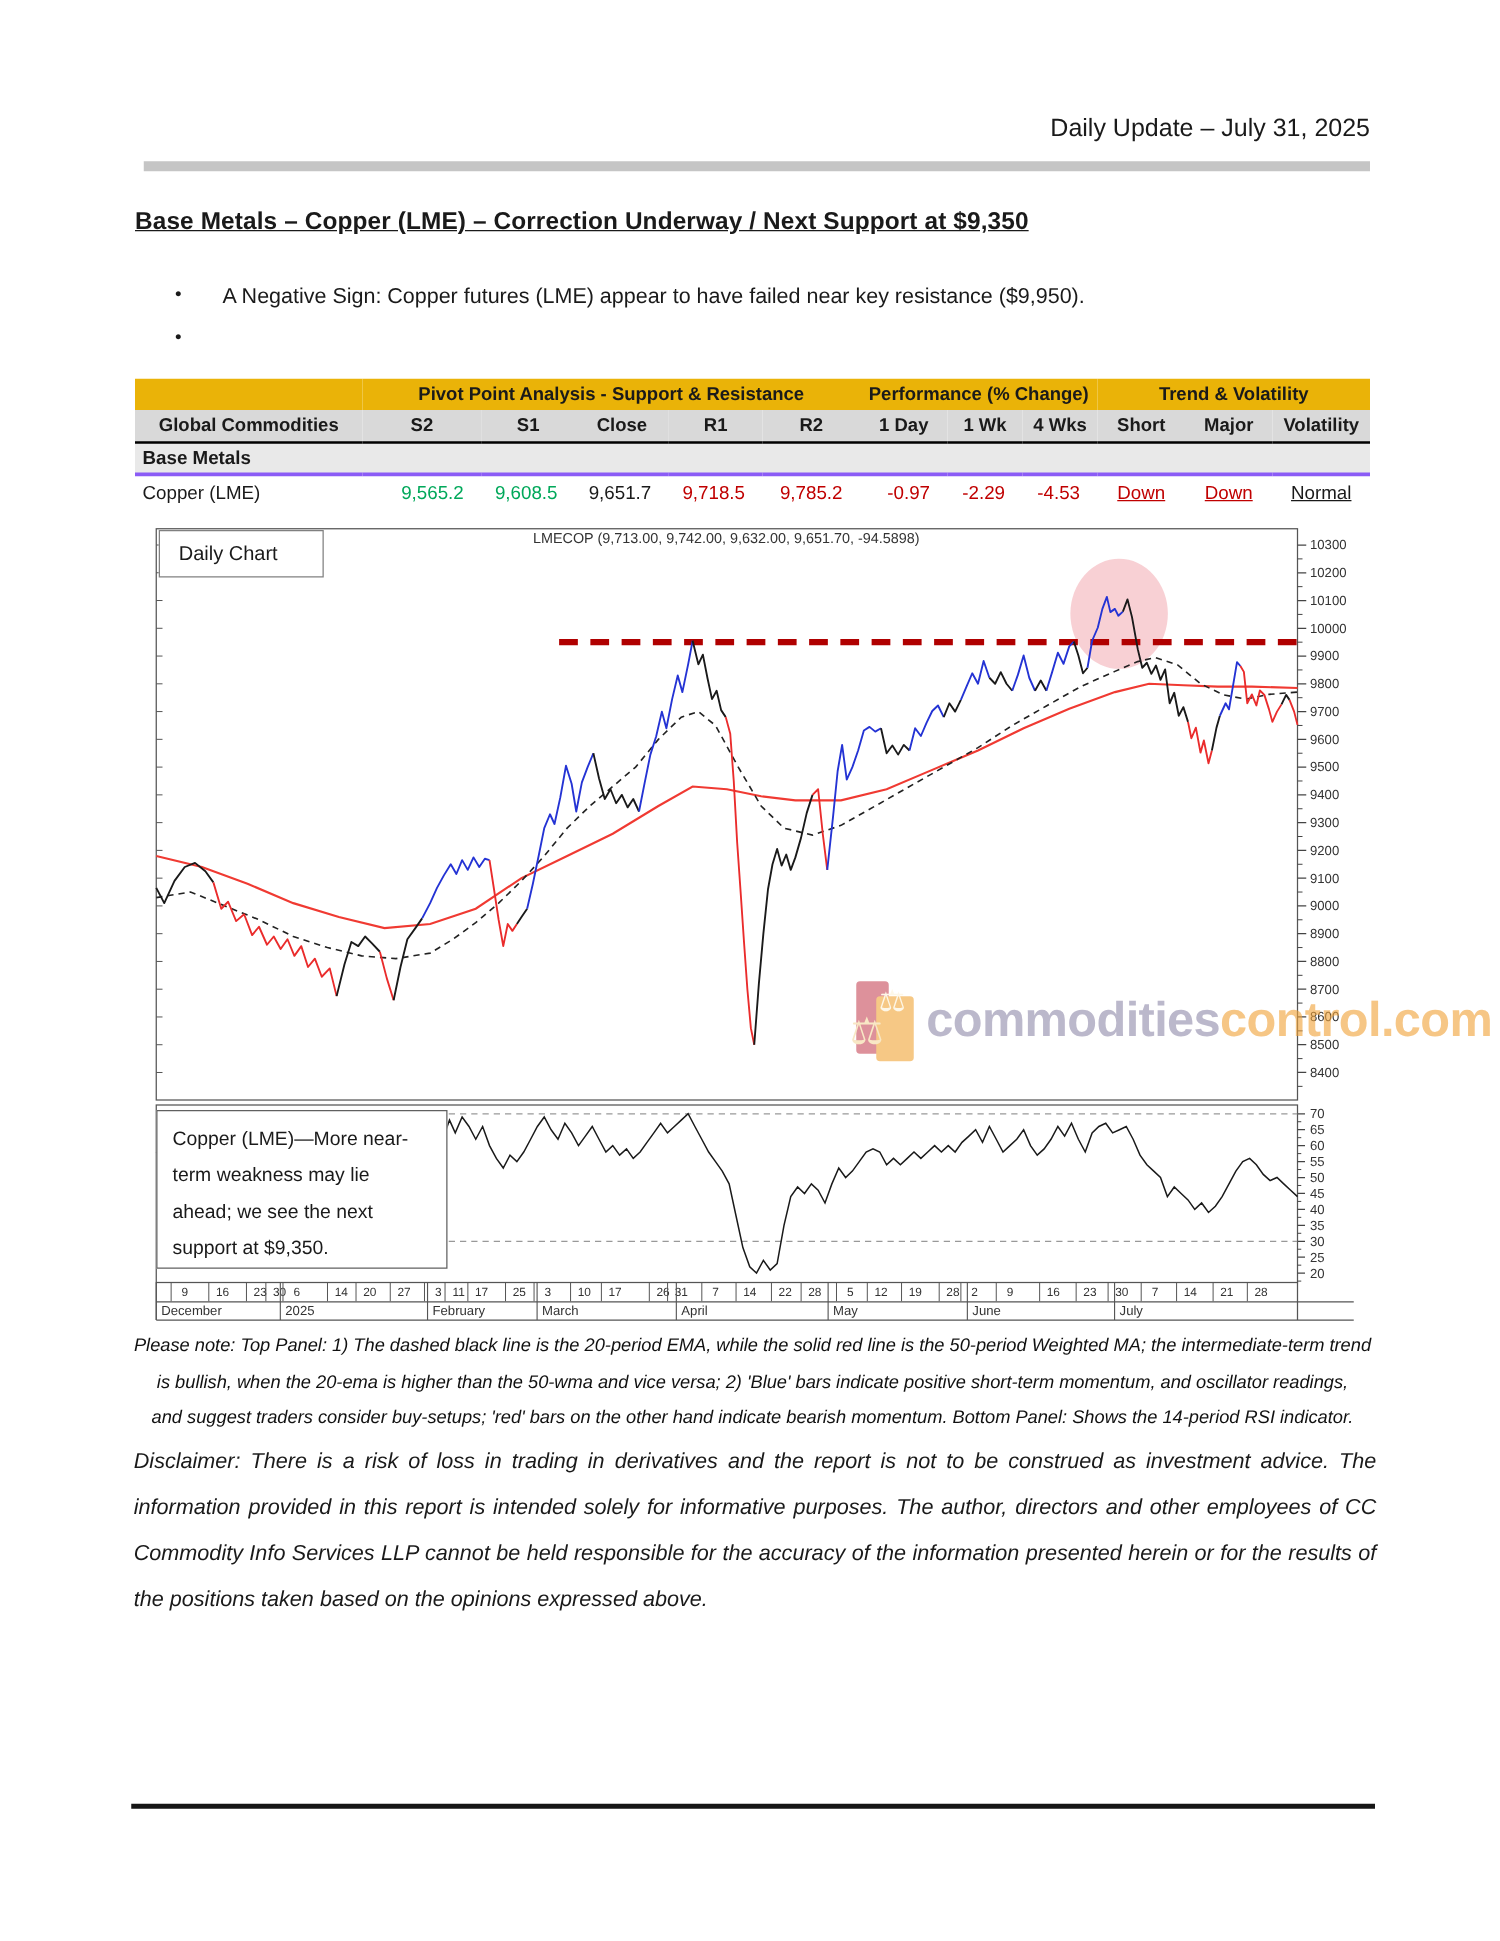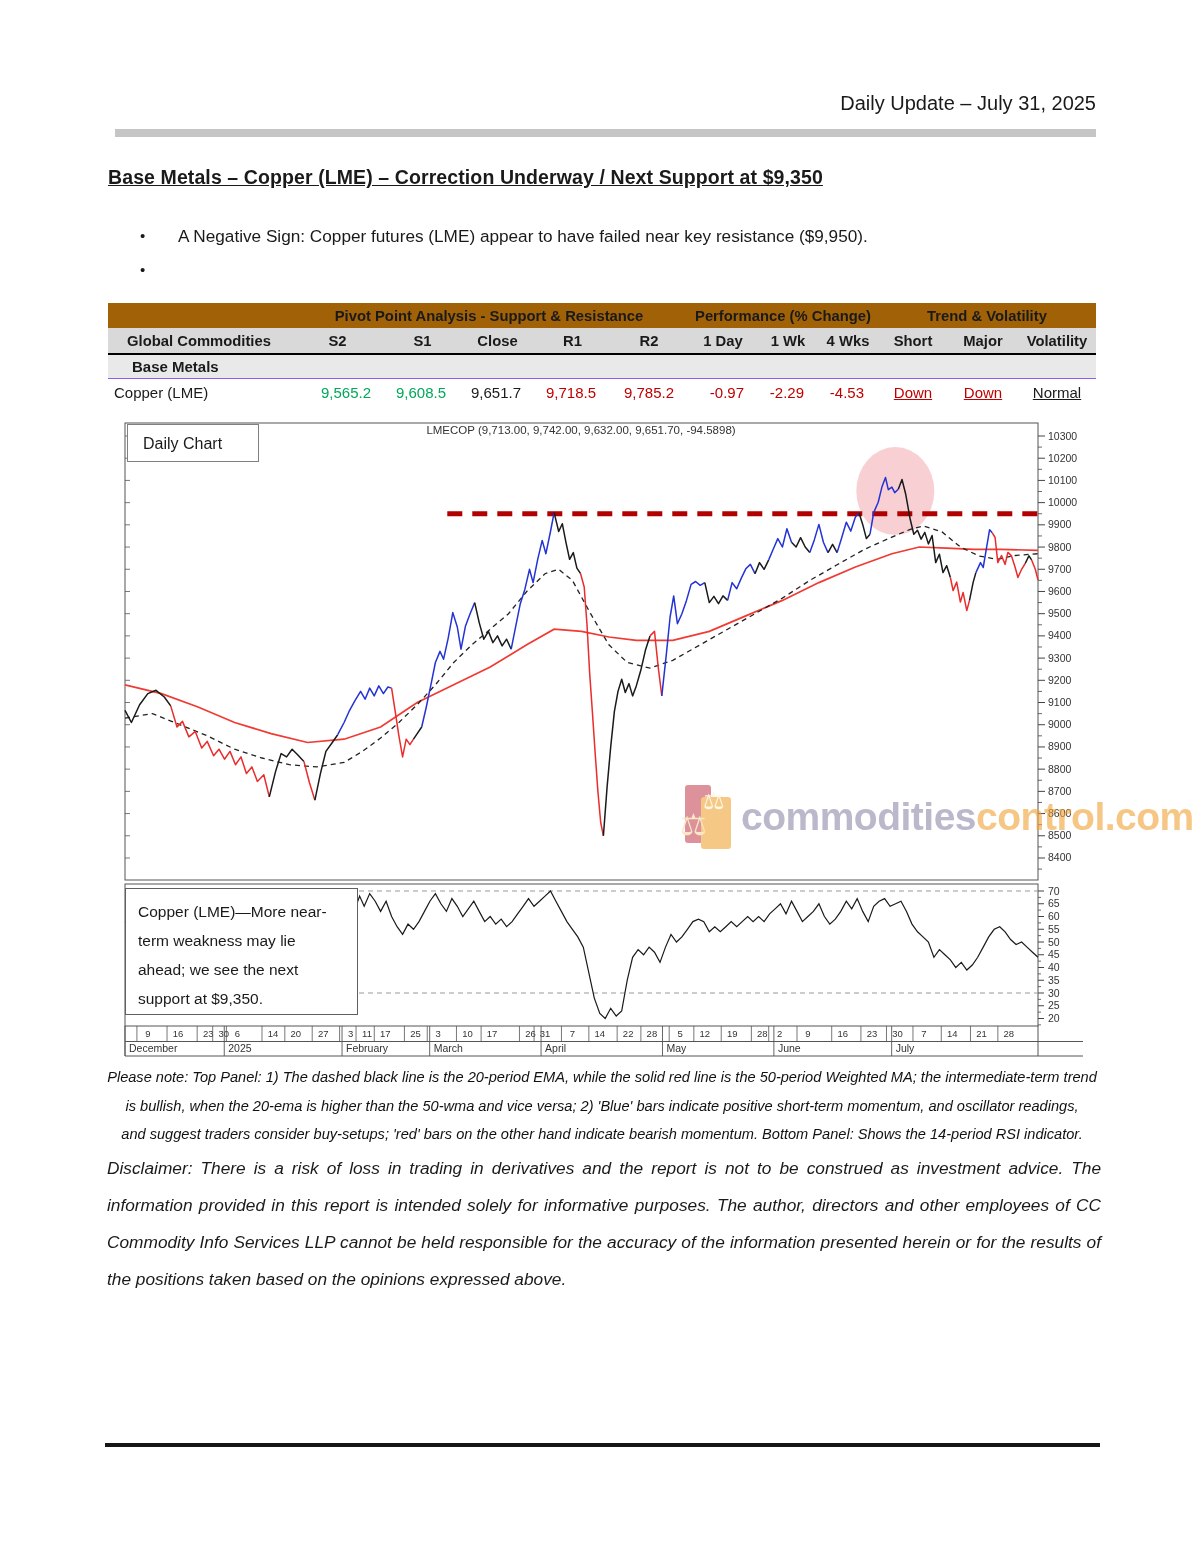--- a/index.html
+++ b/index.html
@@ -9,24 +9,24 @@
   .top-bar{position:absolute;top:129px;left:115px;width:981px;height:8px;background:#c5c5c5;}
   .main-heading{position:absolute;top:166px;left:108px;font-size:19.5px;font-weight:bold;
                 text-decoration:underline;letter-spacing:.1px;}
   .bullets{position:absolute;top:219px;left:140px;width:960px;}
   .bullet{display:flex;font-size:17.2px;line-height:34px;}
   .bullet .dot{width:38px;font-size:15px;}
   
   .pivot-table{position:absolute;top:303px;left:108px;width:988px;border-collapse:collapse;
                font-size:15px;}
   .pivot-table td,.pivot-table th{padding:0 4px;height:25px;font-weight:normal;white-space:nowrap;}
-  .row-group td{background:#a16207;font-weight:bold;text-align:center;font-size:14.8px;}
+  .row-group td{background:#eab308;font-weight:bold;text-align:center;font-size:14.8px;}
   .row-cols td{background:#d9d9d9;font-weight:bold;text-align:center;font-size:14.8px;}
-  .row-section td{border-top:2.5px solid #000;border-bottom:1px solid #8b5cf6;background:#e9e9e9;
-                  font-weight:bold;text-align:left;padding-left:24px;height:23px;}
+  .row-section td{border-top:2.5px solid #000;border-bottom:3px solid #8b5cf6;background:#e9e9e9;
+                  font-weight:bold;text-align:left;padding-left:6px;height:23px;}
   .row-data td{background:#fff;height:26px;}
   .num{text-align:right;padding-right:14px !important;}
   .ctr{text-align:center;text-decoration:underline;}
   
   .chart-wrap{position:absolute;top:421px;left:123px;width:962px;height:636px;}
   .chart-wrap svg{position:absolute;top:0;left:0;}
   .daily-chart-box{position:absolute;top:3px;left:4px;width:132px;height:38px;background:#fff;
                    border:1px solid #808080;font-size:16px;line-height:38px;padding-left:15px;
                    box-sizing:border-box;z-index:4;}
   .note-box{position:absolute;top:467px;left:2px;width:233px;height:127px;background:#fff;

